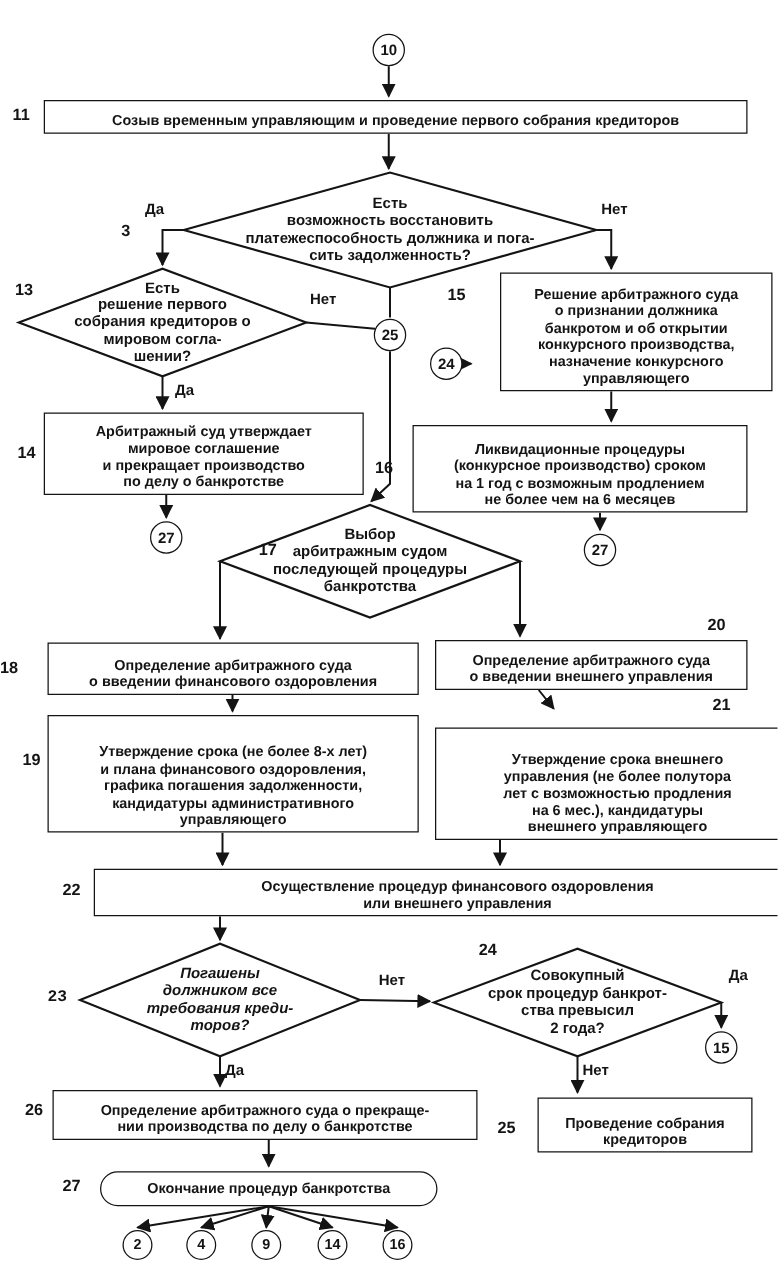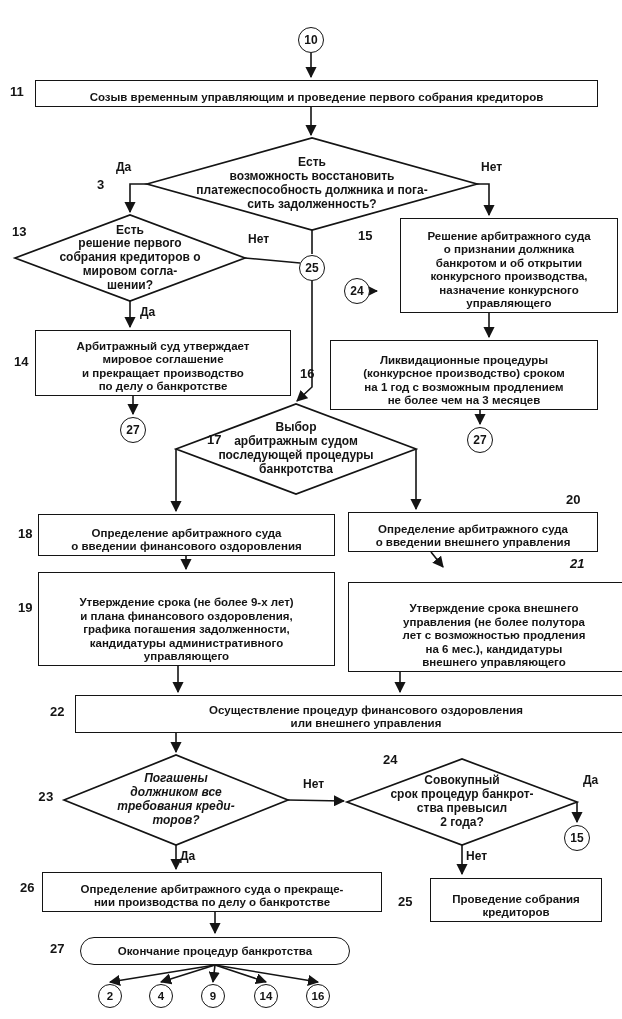--- a/index.html
+++ b/index.html
@@ -145,32 +145,32 @@
   <div class="box" style="left:35px;top:330px;width:256px;height:66px;">
     <span>Арбитражный суд утверждает
 мировое соглашение
 и прекращает производство
 по делу о банкротстве</span>
   </div>
   <div class="box" style="left:330px;top:340px;width:268px;height:70px;">
     <span>Ликвидационные процедуры
 (конкурсное производство) сроком
 на 1 год с возможным продлением
-не более чем на 3 месяцев</span>
+не более чем на 6 месяцев</span>
   </div>
   <div class="box" style="left:38px;top:514px;width:297px;height:42px;">
     <span>Определение арбитражного суда
 о введении финансового оздоровления</span>
   </div>
   <div class="box" style="left:348px;top:512px;width:250px;height:40px;">
     <span>Определение арбитражного суда
 о введении внешнего управления</span>
   </div>
   <div class="box" style="left:38px;top:572px;width:297px;height:94px;">
-    <span>Утверждение срока (не более 9-х лет)
+    <span>Утверждение срока (не более 8-х лет)
 и плана финансового оздоровления,
 графика погашения задолженности,
 кандидатуры административного
 управляющего</span>
   </div>
   <div class="box" style="left:348px;top:570px;width:292px;height:90px;margin-top:12px;">
     <span>Утверждение срока внешнего
 управления (не более полутора
 лет с возможностью продления
 на 6 мес.), кандидатуры
@@ -249,24 +249,24 @@
     <span>16</span>
   </div>
 
   <div class="num" style="left:10px;top:84px;">11</div>
   <div class="num" style="left:97px;top:177px;">3</div>
   <div class="num" style="left:12px;top:224px;">13</div>
   <div class="num" style="left:358px;top:228px;">15</div>
   <div class="num" style="left:14px;top:354px;">14</div>
   <div class="num" style="left:300px;top:366px;">16</div>
   <div class="num" style="left:178px;top:432px;margin-left:29px;">17</div>
-  <div class="num" style="left:18px;top:526px;">18</div>
+  <div class="num" style="left:0;top:526px;">18</div>
   <div class="num" style="left:566px;top:492px;">20</div>
   <div class="num" style="left:18px;top:600px;">19</div>
-  <div class="num" style="left:570px;top:556px;font-style:italic;">21</div>
+  <div class="num" style="left:570px;top:556px;">21</div>
   <div class="num" style="left:50px;top:704px;">22</div>
   <div class="num" style="left:38px;top:790px;font-family:Liberation Mono, monospace;">23</div>
   <div class="num" style="left:383px;top:752px;">24</div>
   <div class="num" style="left:20px;top:880px;">26</div>
   <div class="num" style="left:398px;top:894px;">25</div>
   <div class="num" style="left:50px;top:941px;">27</div>
 
   <div class="lbl" style="left:116px;top:160px;">Да</div>
   <div class="lbl" style="left:481px;top:160px;">Нет</div>
   <div class="lbl" style="left:248px;top:232px;">Нет</div>

